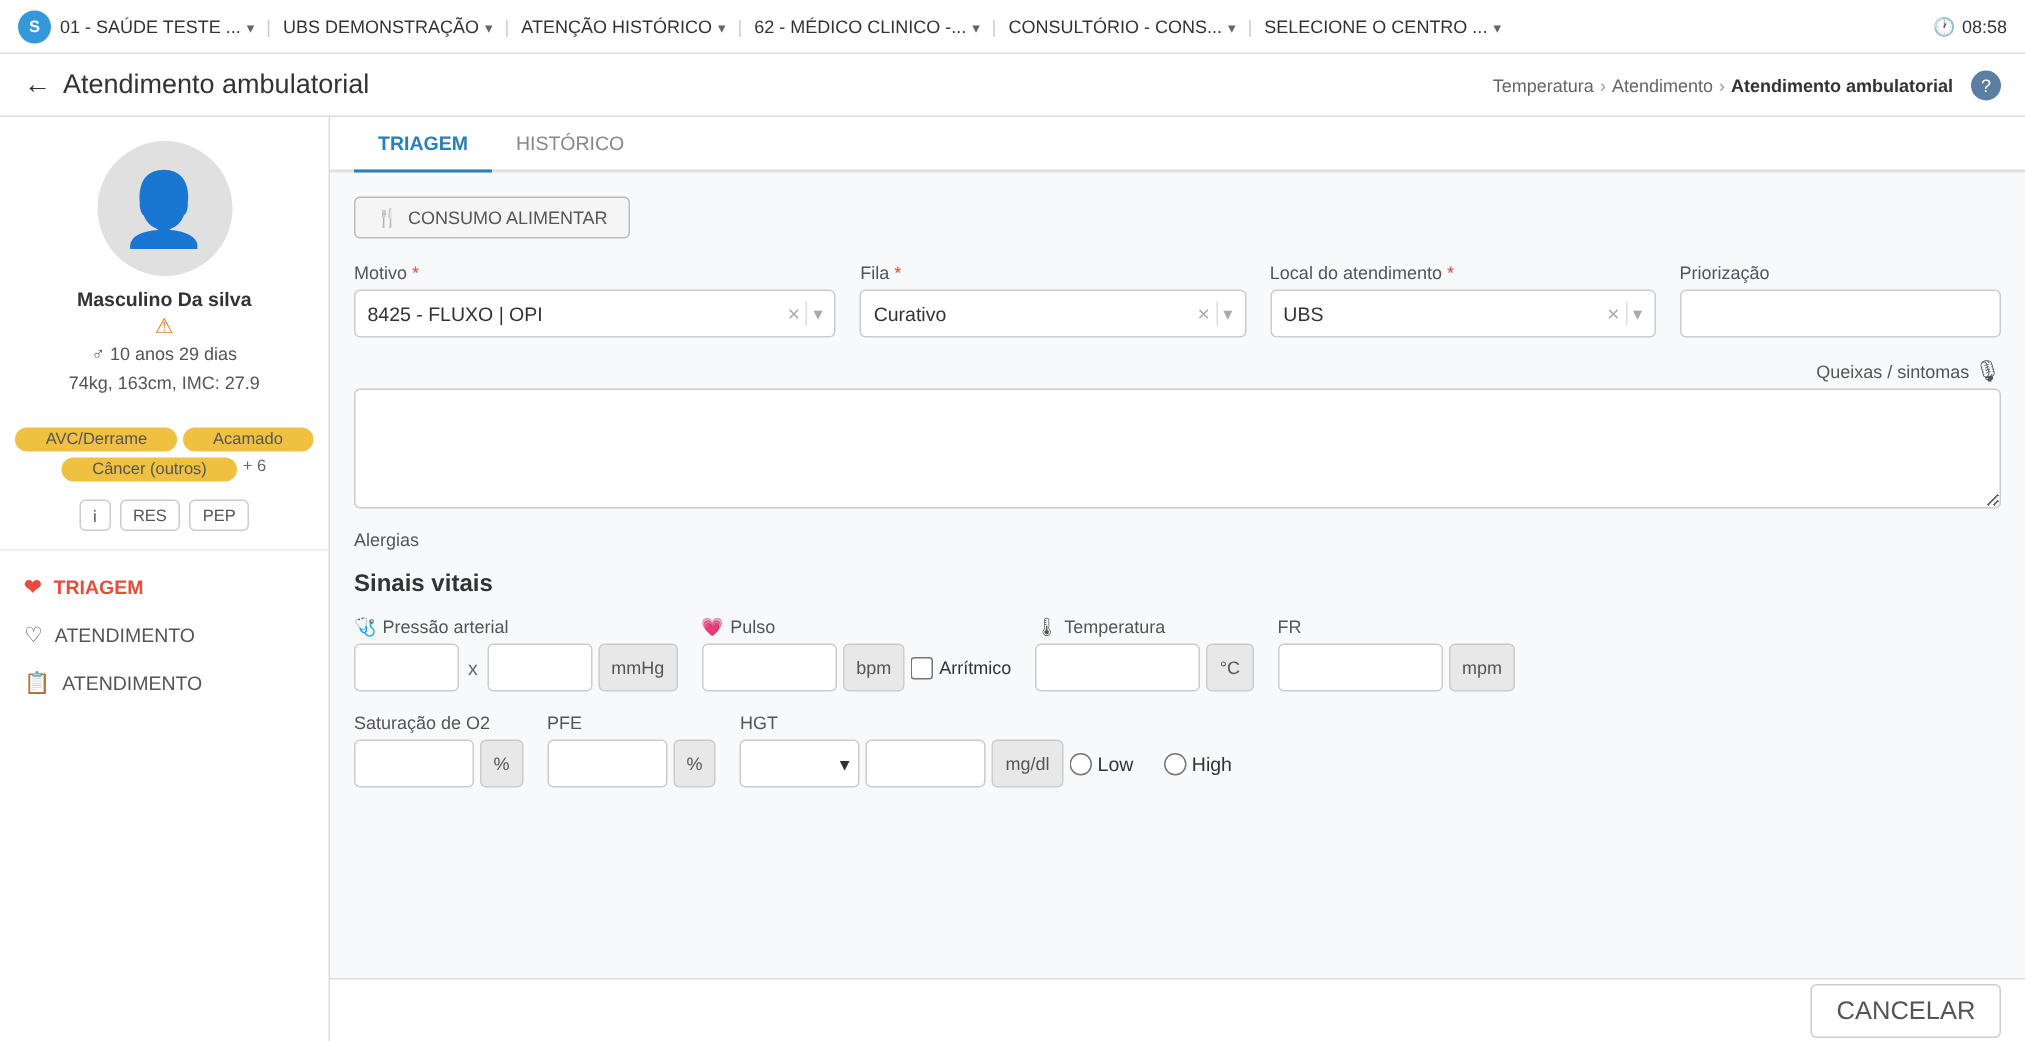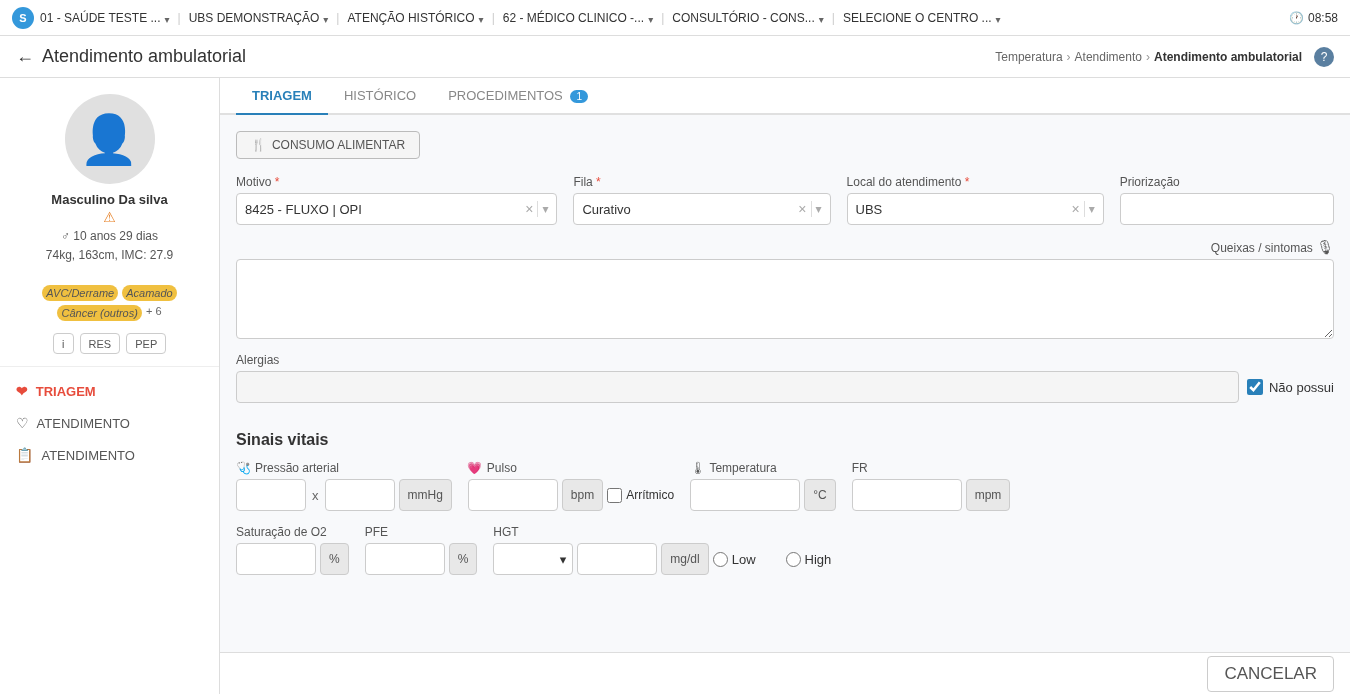--- a/index.html
+++ b/index.html
@@ -63,21 +63,21 @@
     .avatar-circle {
       width: 90px; height: 90px; border-radius: 50%; background: #e0e0e0;
       display: flex; align-items: center; justify-content: center; margin-bottom: 8px;
     }
     .avatar-icon { font-size: 48px; color: #bbb; }
     .patient-name { font-size: 13px; font-weight: bold; color: #333; text-align: center; }
     .patient-warning { color: #e67e22; font-size: 14px; margin: 2px 0; }
     .patient-info { font-size: 12px; color: #555; text-align: center; line-height: 1.6; }
     .patient-tags { display: flex; flex-wrap: wrap; justify-content: center; gap: 4px; padding: 8px 8px; }
     .tag {
-      background: #f0c040; color: #555; border-radius: 10px; padding: 2px 4px; font-size: 11px; font-style: italic;
+      background: #f0c040; color: #555; border-radius: 10px; padding: 2px 20px; font-size: 11px;
     }
     .tag-more { background: transparent; color: #666; font-size: 11px; }
     .patient-actions { display: flex; gap: 6px; justify-content: center; padding: 4px 0 8px; }
     .action-btn {
       border: 1px solid #ccc; background: #fff; color: #555; border-radius: 4px;
       padding: 2px 8px; font-size: 11px; cursor: pointer;
     }
     .sidebar-divider { border: none; border-top: 1px solid #eee; margin: 4px 0; }
     .sidebar-menu { padding: 4px 0; }
     .sidebar-item {
@@ -207,21 +207,21 @@
     .aval-unit {
       border: 1px solid #ccc; border-radius: 4px; background: #e8e8e8;
       padding: 5px 8px; font-size: 12px; color: #555; min-height: 32px;
       display: flex; align-items: center;
     }
     .hgt-select {
       border: 1px solid #ccc; border-radius: 4px; background: #fff;
       padding: 5px 6px; font-size: 13px; min-height: 32px; min-width: 80px;
       display: flex; align-items: center; justify-content: space-between; gap: 4px;
     }
-    .radio-group { display: flex; align-items: center; gap: 30px; }
+    .radio-group { display: flex; align-items: center; gap: 20px; }
     .radio-item { display: flex; align-items: center; gap: 4px; font-size: 13px; }
     .radio-item input[type=radio] { width: 15px; height: 15px; }
 
     
     .bottom-bar {
       position: fixed;
       bottom: 0; left: 220px; right: 0;
       background: #fff;
       border-top: 1px solid #ddd;
       height: 42px;
@@ -344,24 +344,20 @@
 
   <div class="content-area">
 
     <div class="tabs-bar">
       <div class="tab active">
         <span>TRIAGEM</span>
       </div>
       <div class="tab">
         <span>HISTÓRICO</span>
       </div>
-      <div class="tab">
-        <span>PROCEDIMENTOS</span>
-        <span class="tab-badge">1</span>
-      </div>
     </div>
 
     <div class="form-content">
 
       <button class="consumo-btn">
         <span>🍴</span>
         <span>CONSUMO ALIMENTAR</span>
       </button>
 
       <div class="form-row">
@@ -410,27 +406,20 @@
       <div class="form-group" style="margin-bottom:14px;align-items:flex-end;">
         <label class="form-label">
           <span>Queixas / sintomas</span>
           <span class="mic-icon">🎙</span>
         </label>
         <textarea class="queixas-textarea" style=""></textarea>
       </div>
 
       <div class="form-group" style="margin-bottom:14px;">
         <label class="form-label">Alergias</label>
-        <div class="alergias-row">
-          <input class="alergias-input" type="text" value="" style="">
-          <div class="nao-possui-check">
-            <input type="checkbox" checked="" id="nao-possui" style="">
-            <label for="nao-possui">Não possui</label>
-          </div>
-        </div>
       </div>
 
       <div class="section-title">Sinais vitais</div>
 
       <div class="sinais-row">
 
         <div class="sv-group">
           <div class="sv-label">
             <span>🩺</span>
             <span>Pressão arterial</span>

